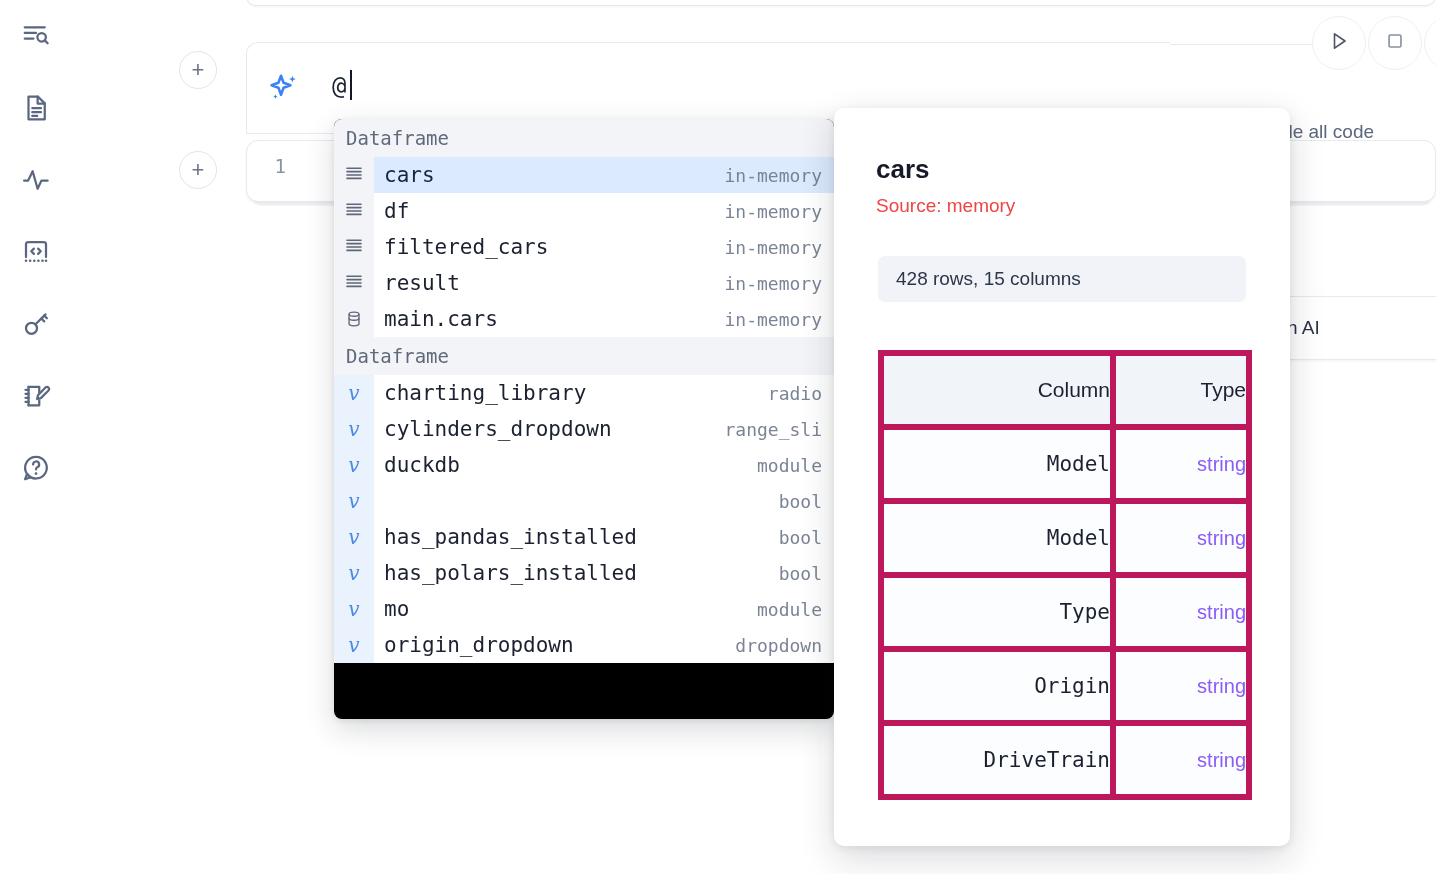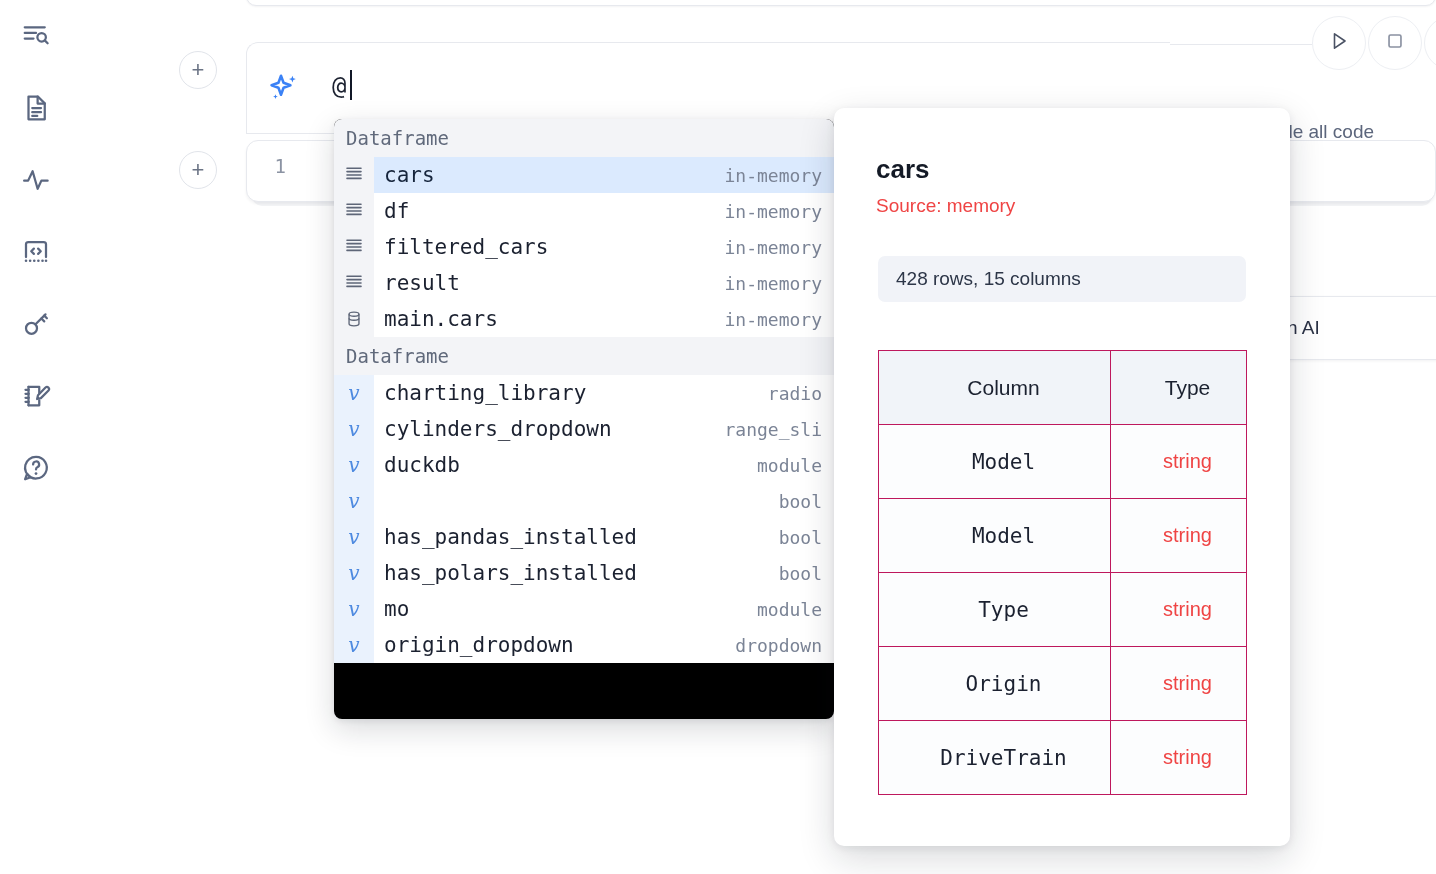--- a/index.html
+++ b/index.html
@@ -162,31 +162,31 @@
     position:absolute; left: 44px; top: 148px; width: 368px; height: 46px;
     background:#f1f3f8; border-radius: 7px;
     display:flex; align-items:center; padding-left: 18px;
     font-size: 19px; color:#2d3648;
   }
   .detail-table {
     position:absolute; left: 44px; top: 242px; width: 368px;
     border-collapse: collapse; table-layout: fixed;
   }
   .detail-table th, .detail-table td {
-    border: 1px solid #be185d; height: 74px; text-align: center; padding-left: 18px;
+    border: 6px solid #be185d; height: 74px; text-align: right; padding-left: 18px;
     vertical-align: middle;
   }
   .detail-table th {
     background:#f1f4f9; font-size: 21px; font-weight: 400; color:#1b2130;
   }
   .detail-table td.col-name {
     font-family:"DejaVu Sans Mono", monospace; font-size: 21px; color:#1b2130; background:#fcfdfe;
   }
   .detail-table td.col-type {
-    font-size: 20px; color:#ef4444; background:#fcfdfe;
+    font-size: 20px; color:#8b5cf6; background:#fcfdfe;
   }
   .detail-table col.c1 { width: 232px; }
   .detail-table col.c2 { width: 136px; }
 </style>
 </head>
 <body>
 
 <div id="root">
 
   <div class="rail">

